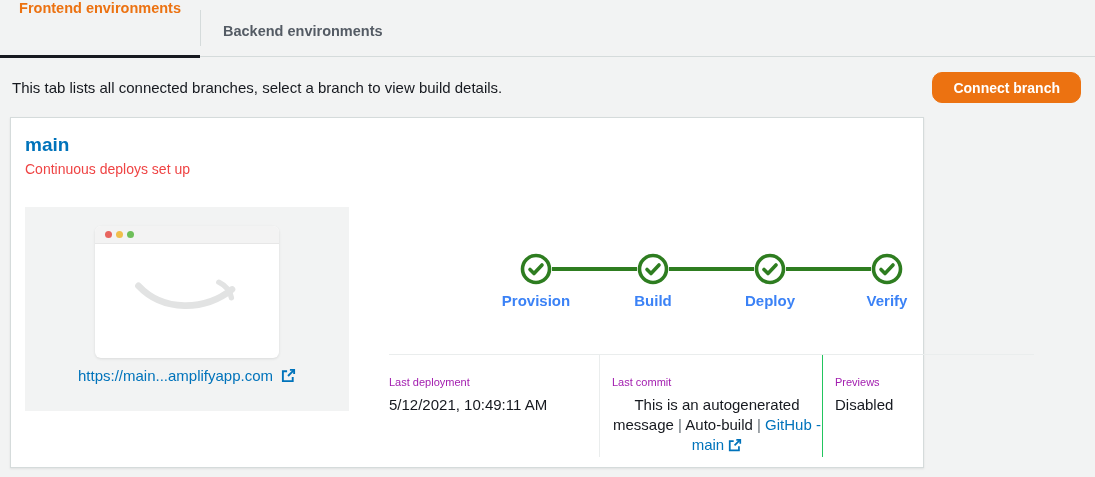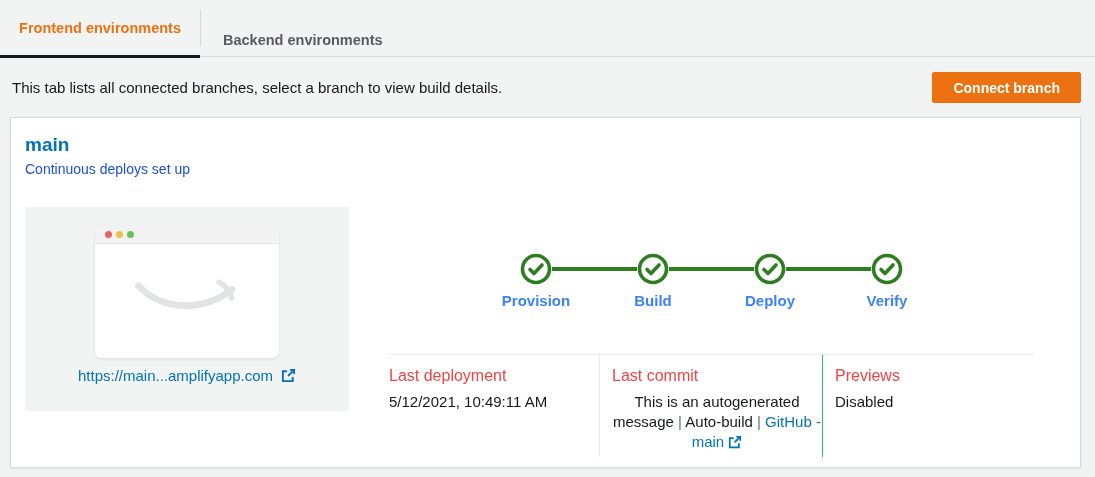--- a/index.html
+++ b/index.html
@@ -9,21 +9,21 @@
     background:#f2f3f3;
     color:#16191f;
     overflow:hidden;
     position:relative;
   }
 
   
   .tabs-row {
     position:relative;
     display:flex;
-    align-items:center;
+    align-items:flex-start;
     height:57px;
     border-bottom:1px solid #d5dbdb;
   }
   .tab {
     display:flex;
     align-items:center;
     justify-content:center;
     font-size:14.5px;
     font-weight:bold;
     color:#545b64;
@@ -50,54 +50,54 @@
   .subheader {
     display:flex;
     justify-content:space-between;
     align-items:center;
     padding:15px 14px 0 12px;
   }
   .subheader-desc { font-size:15px; color:#16191f; }
   .connect-btn {
     background:#ec7211;
     border:1px solid #ec7211;
-    border-radius:2px;
+    border-radius:10px;
     color:#fff;
     font-family:"Liberation Sans", sans-serif;
     font-size:14px;
     font-weight:bold;
     padding:7px 20px;
     height:31px;
     cursor:pointer;
     white-space:nowrap;
   }
 
   
   .card {
     position:absolute;
     left:10px; top:117px;
-    width:1071px; height:351px;
+    width:914px; height:351px;
     background:#fff;
     border:1px solid #d5dbdb;
     box-shadow:0 1px 2px rgba(0,0,0,0.08);
   }
   .branch-name {
     position:absolute;
     left:14px; top:16px;
     font-size:19px;
     font-weight:bold;
     color:#0073bb;
     text-decoration:none;
     cursor:pointer;
   }
   .branch-subtitle {
     position:absolute;
     left:14px; top:43px;
     font-size:14px;
-    color:#1d4ed8;
+    color:#ef4444;
   }
 
   
   .thumb {
     position:absolute;
     left:14px; top:89px;
     width:324px; height:204px;
     background:#f2f3f3;
     display:flex;
     flex-direction:column;
@@ -177,21 +177,21 @@
     display:flex;
     border-top:1px solid #eaeded;
   }
   .detail-col {
     padding:12px 10px 0 0;
     min-height:102px;
   }
   .detail-col.col-1 { width:210px; }
   .detail-col.col-2 { width:223px; border-left:1px solid #eaeded; padding-left:12px; }
   .detail-col.col-3 { width:212px; border-left:1px solid #22c55e; padding-left:12px; }
-  .detail-label { font-size:16px; color:#ef4444; margin-bottom:7px; }
+  .detail-label { font-size:11px; color:#a21caf; margin-bottom:7px;margin-top:9px; }
   .detail-value { font-size:15px; color:#16191f; line-height:20px; }
   .commit-value { width:210px;text-align:center; }
   .pipe-sep { color:#687078; }
   .inline-link {
     color:#0073bb;
     text-decoration:none;
     cursor:pointer;
   }
   .ext-icon { vertical-align:-2px; }
 </style>

